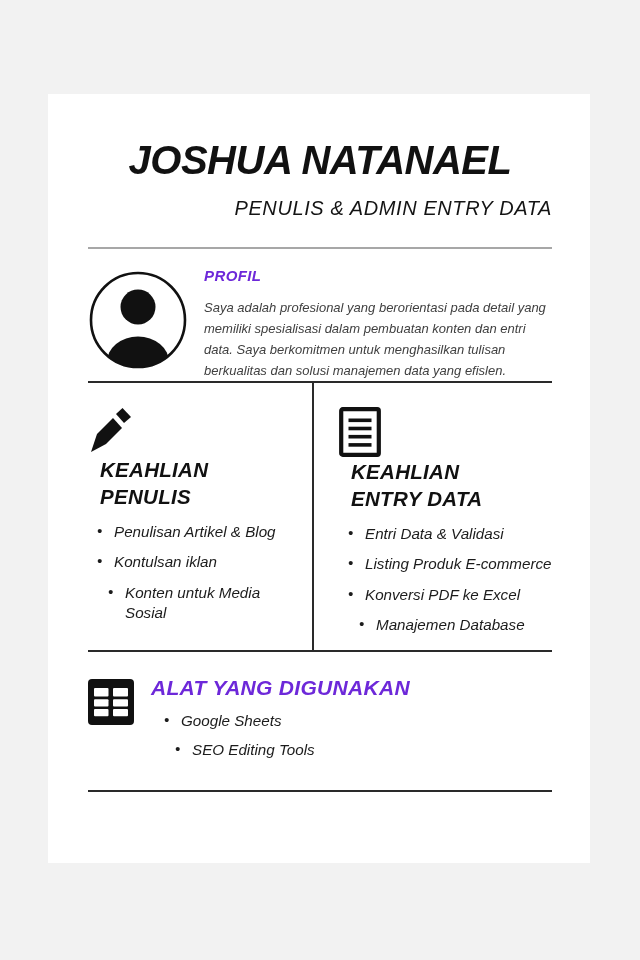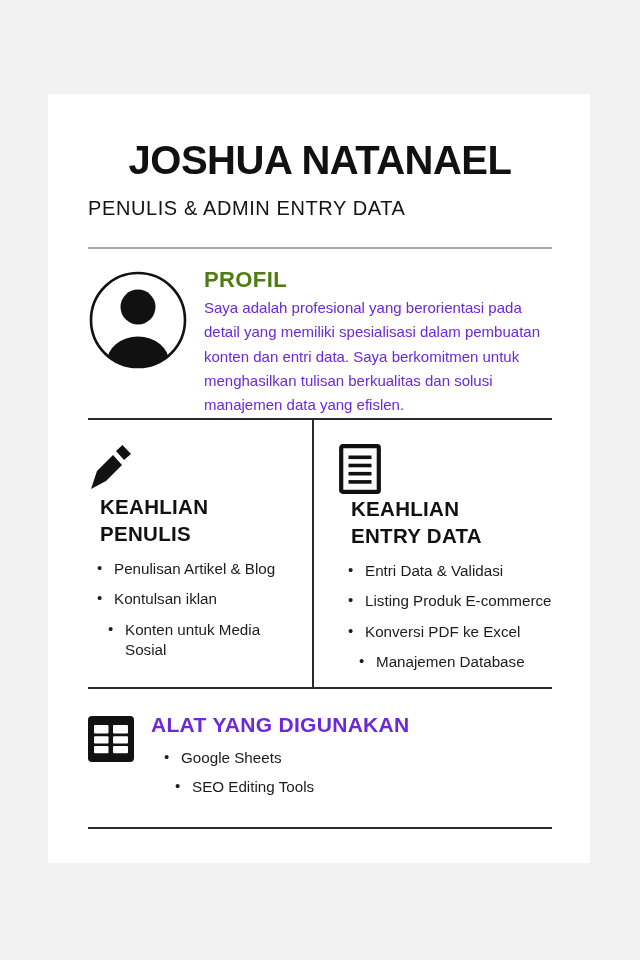--- a/index.html
+++ b/index.html
@@ -13,20 +13,21 @@
     background: #f2f2f2;
     font-family: "Liberation Sans", sans-serif;
     overflow: hidden;
   }
 
   #page {
     position: relative;
     width: 520px;
     height: 960px;
     background: #f2f2f2;
+    font-style: italic;
   }
 
   
   #card {
     position: absolute;
     left: 48px;
     top: 94px;
     width: 542px;
     height: 769px;
     background: #ffffff;
@@ -45,21 +46,21 @@
     text-align: center;
     font-size: 40px;
     font-weight: bold;
     letter-spacing: -0.5px;
     color: #111111;
     line-height: 1;
     margin-top: 46px;
     white-space: nowrap;
   }
   .subtitle {
-    text-align: left;
+    text-align: right;
     font-size: 20px;
     font-weight: normal;
     letter-spacing: 0.6px;
     color: #141414;
     margin-top: 17px;
     white-space: nowrap;
   }
 
   .rule {
     height: 0;
@@ -78,31 +79,31 @@
   .avatar-wrap {
     width: 104px;
     flex: 0 0 104px;
     padding-top: 2px;
   }
   .profile-body {
     flex: 1 1 auto;
     padding-left: 12px;
   }
   .sec-title {
-    font-size: 22px;
+    font-size: 15px;
     font-weight: bold;
     letter-spacing: 0.4px;
-    color: #4d7c0f;
+    color: #6d28d9;
     line-height: 1.1;
   }
   .profile-text {
-    font-size: 15px;
+    font-size: 13px;
     line-height: 1.62;
-    color: #6d28d9;
-    margin-top: 4px;
+    color: #404040;
+    margin-top: 12px;
   }
 
   
   .skills {
     display: flex;
     margin-top: 0;
   }
   .col {
     box-sizing: border-box;
     padding-top: 22px;

